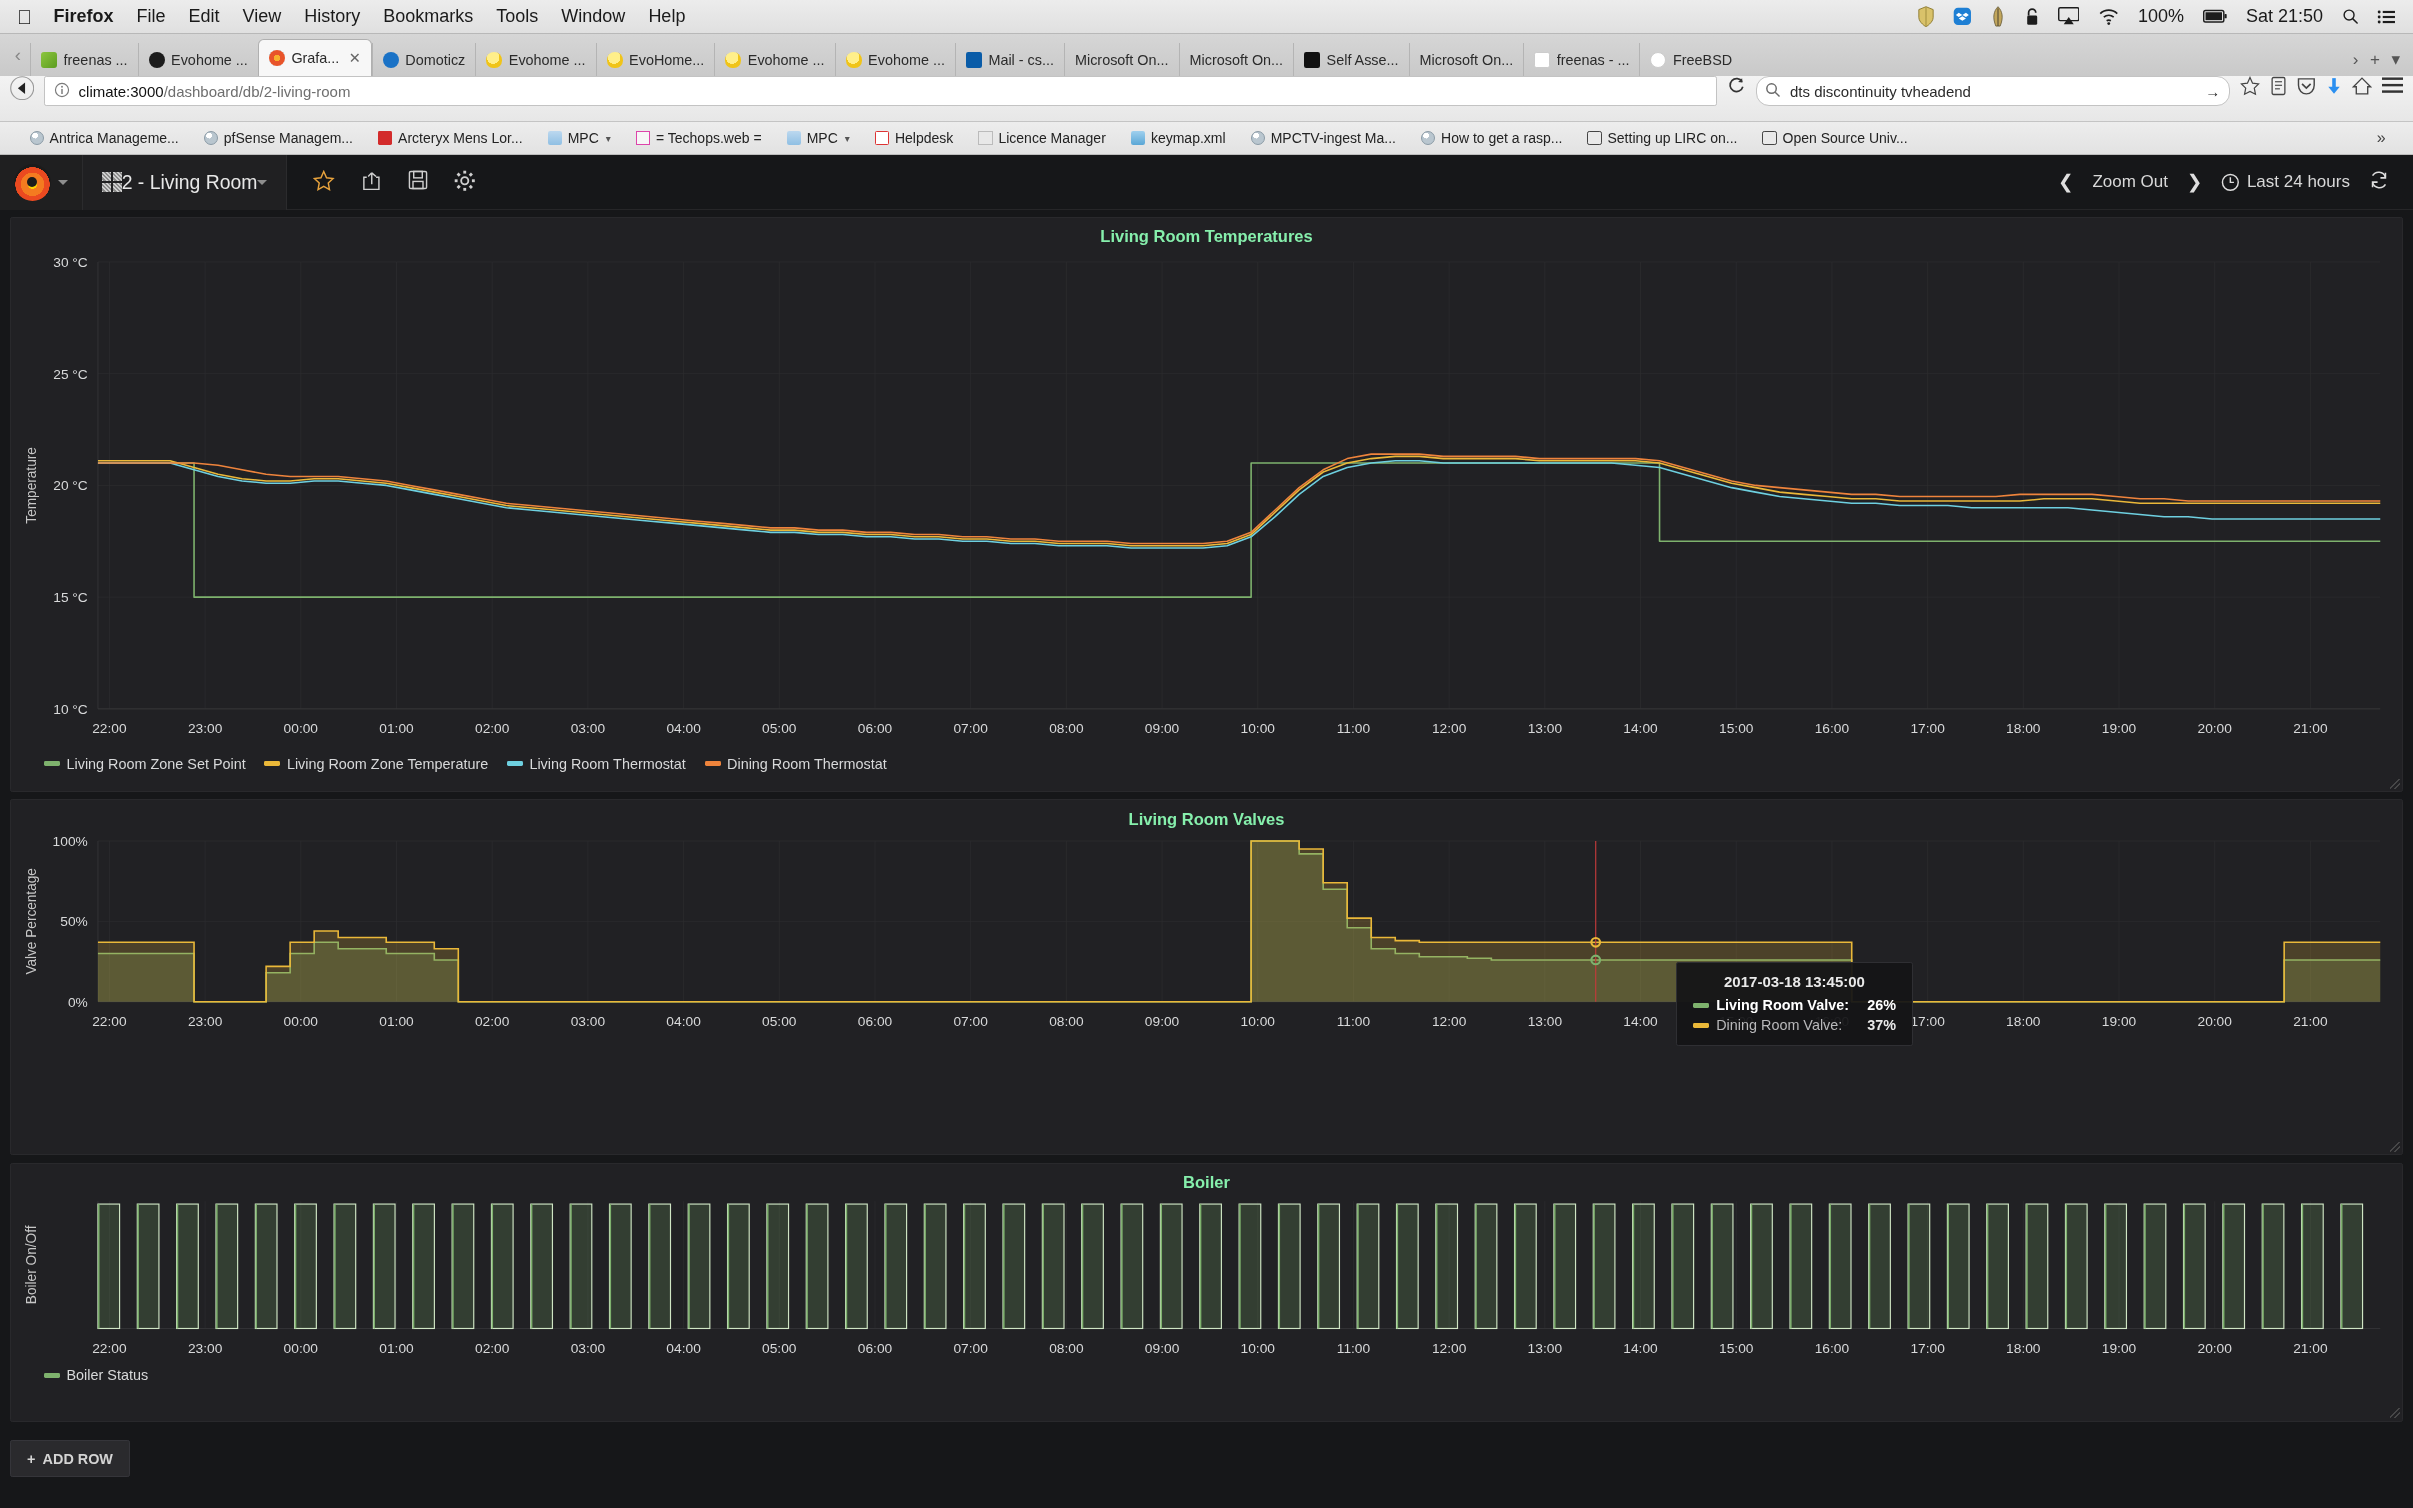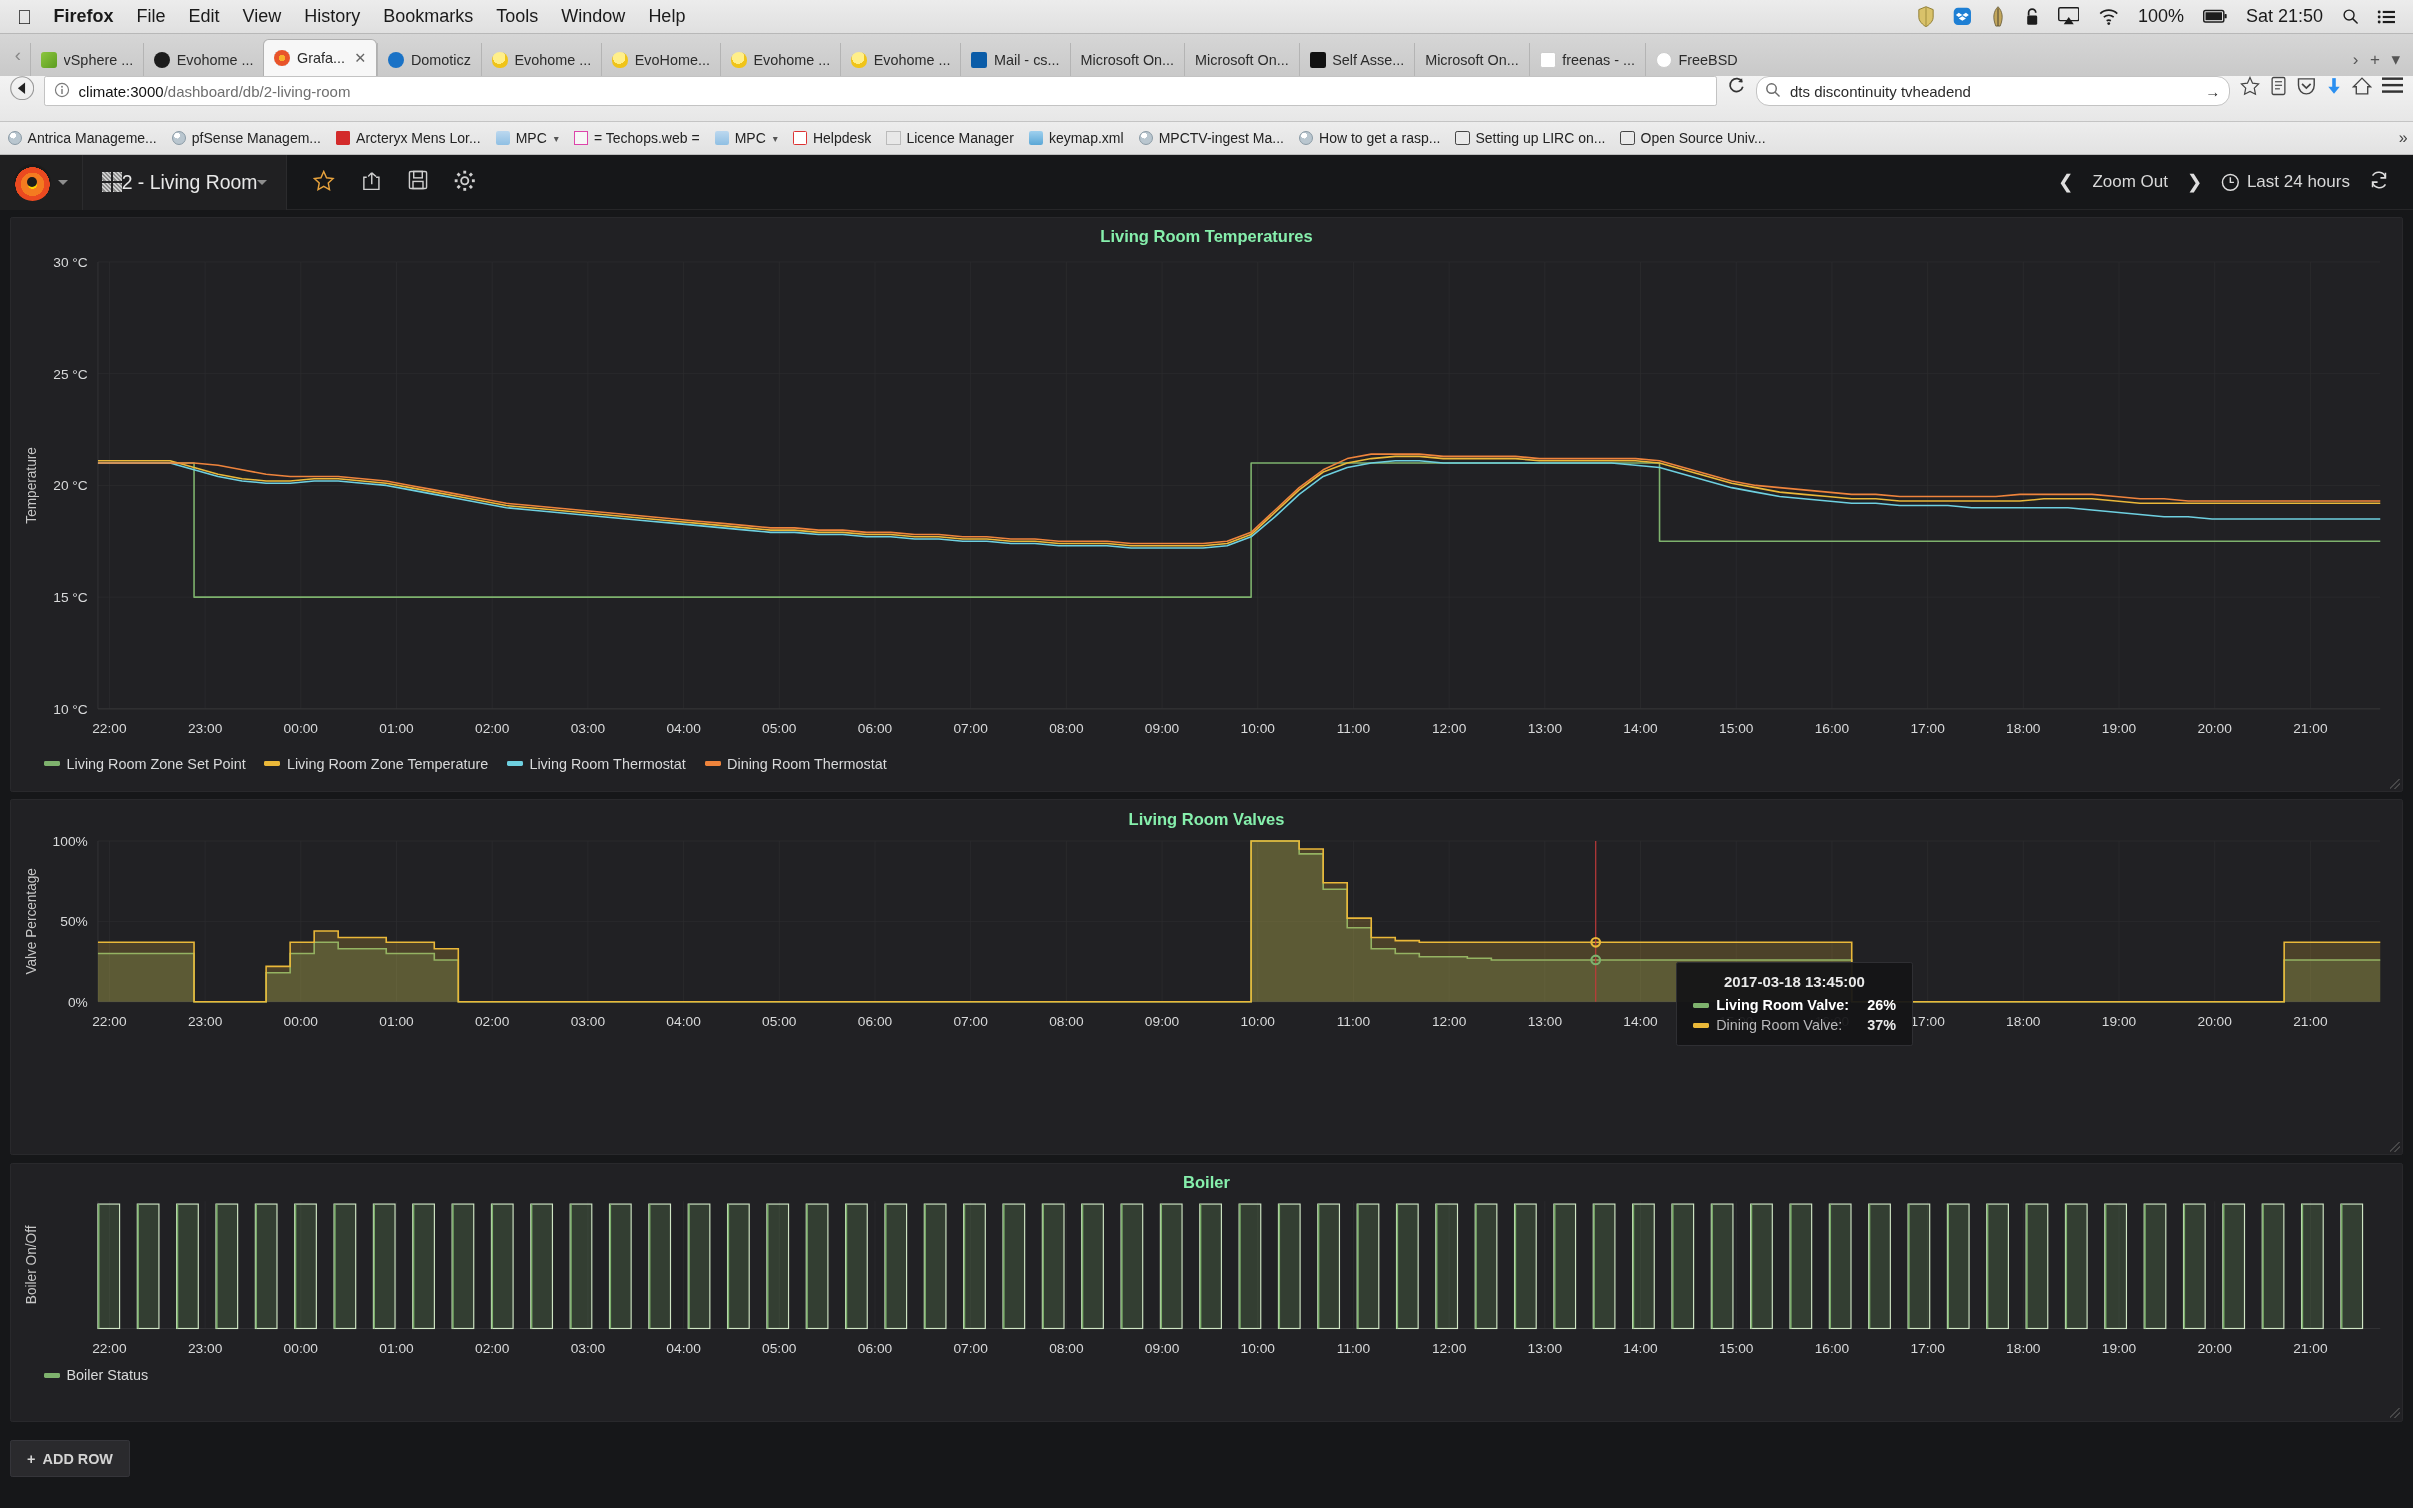--- a/index.html
+++ b/index.html
@@ -104,22 +104,22 @@
     display:flex; align-items:center; gap: 8.6px; padding: 0 8.6px;
     font-size: 15px; color: #2b2b2b;
   }
   .searchfield .stxt { flex:1; }
 
   
   .bookmarks {
     height: 33px; width: 100%;
     background: linear-gradient(#ededed,#e2e2e2);
     border-bottom: 0.7px solid #bcbcbc;
-    display: flex; align-items: center; gap: 2px;
-    padding: 0 1px; overflow: hidden;
+    display: flex; align-items: center; gap: 12px;
+    padding: 0 23px; overflow: hidden;
   }
   .bm { display:flex; align-items:center; gap:5.7px; padding: 2.9px 6.5px; font-size: 14px; color:#232323; white-space: nowrap; flex:0 0 auto; }
   .bm .bmico { width:14.4px; height:14.4px; flex:0 0 auto; }
   .bmchev { color:#555; font-size: 10px; margin-left: 1.4px; }
   .bm-overflow { margin-left:auto; color:#444; font-size: 16px; padding-right: 4.3px; }
   .ico-acrobat { background:#d32b2b; border-radius:1.4px; }
   .ico-folder  { background: linear-gradient(#bcd8ef,#8fbfe3); border-radius: 2.2px; }
   .ico-to      { background:#f6f6f6; border:0.7px solid #d4a; }
   .ico-check   { background:#fff; border:1.4px solid #d33; border-radius:1.4px; }
   .ico-mpc     { background:#e8e8e8; border:0.7px solid #bbb; }
@@ -280,21 +280,21 @@
         </svg>
     </span>
   </span>
 </div>
 
 <div class="tabstrip">
   <span class="scrollarrow">‹</span>
   <div class="tabs-wrap" id="tabs-wrap">
       <div class="tab">
         <span class="favicon fav-vs"></span>
-        <span class="tlabel">vSphere ...</span>
+        <span class="tlabel">freenas ...</span>
       </div>
       <div class="tab">
         <span class="favicon fav-gh"></span>
         <span class="tlabel">Evohome ...</span>
       </div>
       <div class="tab active">
         <span class="favicon fav-graf"></span>
         <span class="tlabel">Grafa...</span>
         <span class="tabclose">✕</span>
       </div>

